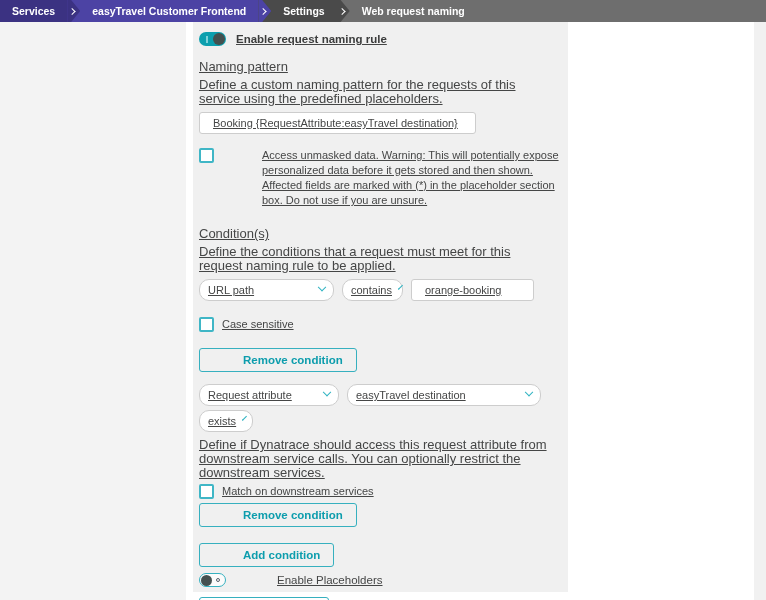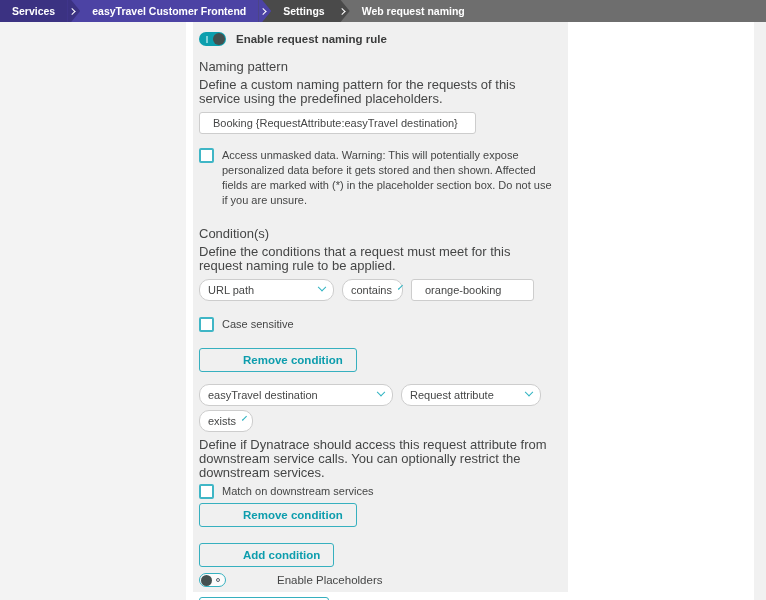--- a/index.html
+++ b/index.html
@@ -22,21 +22,21 @@
   .s2 { background:#4a4a4a; } .s2::before { background:#4c43a4; }
   .s3 { background:#6e6e6e; } .s3::before { background:#4a4a4a; }
   .chev { position:relative; z-index:2; display:block; width:5px; height:5px;
           border-top:1.5px solid #fff; border-right:1.5px solid #fff;
           transform:rotate(45deg) translate(-1px,1px); }
 
   
   .left-col   { position:absolute; left:0;   top:22px; width:186px; height:578px; background:#f3f3f3; }
   .right-strip{ position:absolute; left:754px; top:22px; width:12px; height:578px; background:#f1f1f1; }
   .panel { position:absolute; left:193px; top:22px; width:375px; height:570px;
-           background:#f0f0f0; padding:6px 9px 0 6px; }
+           background:#f0f0f0; padding:6px 9px 0 6px;text-decoration:underline; }
 
   
   .h2   { font-size:13px; font-weight:400; color:#454646; margin-bottom:4px; }
   .desc { font-size:13px; line-height:14px; color:#454646; max-width:358px; margin-bottom:6px; }
 
   
   .toggle-row { display:flex; align-items:center; margin:4px 0 13px 0; }
   .toggle { position:relative; width:27px; height:14px; border-radius:8px; flex:0 0 27px; cursor:pointer; }
   .toggle.on  { background:#0c9fae; }
   .toggle.on .t-mark { position:absolute; left:7px; top:3.5px; width:1.5px; height:7px; background:#7fd2da; }
@@ -66,21 +66,21 @@
               border:2px solid #3fb6c6; border-radius:2px; cursor:pointer; }
   .check-label { margin-left:8px; font-size:11px; line-height:15px; color:#454646; max-width:340px; }
 
   
   .btn { display:inline-block; font-family:"Liberation Sans",sans-serif; font-size:11.5px; font-weight:700;
          border-radius:3px; padding:5px 13px; cursor:pointer; }
   .btn.outline { color:#0d9dad; border:1px solid #36b0bf; background:transparent;padding-left:43px; }
 
   
   .mb4{margin-bottom:4px;} .mb6{margin-bottom:6px;} .mb10{margin-bottom:10px;gap:41px;}
-  .mb12{margin-bottom:12px;} .mb14{margin-bottom:14px;} .mb16{margin-bottom:16px;} .mb18{margin-bottom:18px;}
+  .mb12{margin-bottom:12px;} .mb14{margin-bottom:14px;} .mb16{margin-bottom:16px;} .mb18{margin-bottom:18px;gap:40px;}
   .mt12{margin-top:12px;}
   .naming-input { width:277px; }
   .w135{width:135px;} .w61{width:61px;} .w123{width:123px;}
   .w140{width:140px;} .w194{width:194px;} .w54{width:54px;}
 </style>
 </head>
 <body>
 
 <div class="page">
 
@@ -152,26 +152,26 @@
     <div class="check-row mb16">
       <span class="checkbox"></span>
       <span class="check-label">Case sensitive</span>
     </div>
 
     <div class="mb12">
       <span class="btn outline">Remove condition</span>
     </div>
 
     <div class="row mb4 mt12">
+      <div class="selectbox w140">
+        <span>Request attribute</span>
+        <i class="sel-chev"></i>
+      </div>
       <div class="selectbox w194">
         <span>easyTravel destination</span>
-        <i class="sel-chev"></i>
-      </div>
-      <div class="selectbox w140">
-        <span>Request attribute</span>
         <i class="sel-chev"></i>
       </div>
     </div>
     <div class="row mb6">
       <div class="selectbox w54">
         <span>exists</span>
         <i class="sel-chev"></i>
       </div>
     </div>
 

